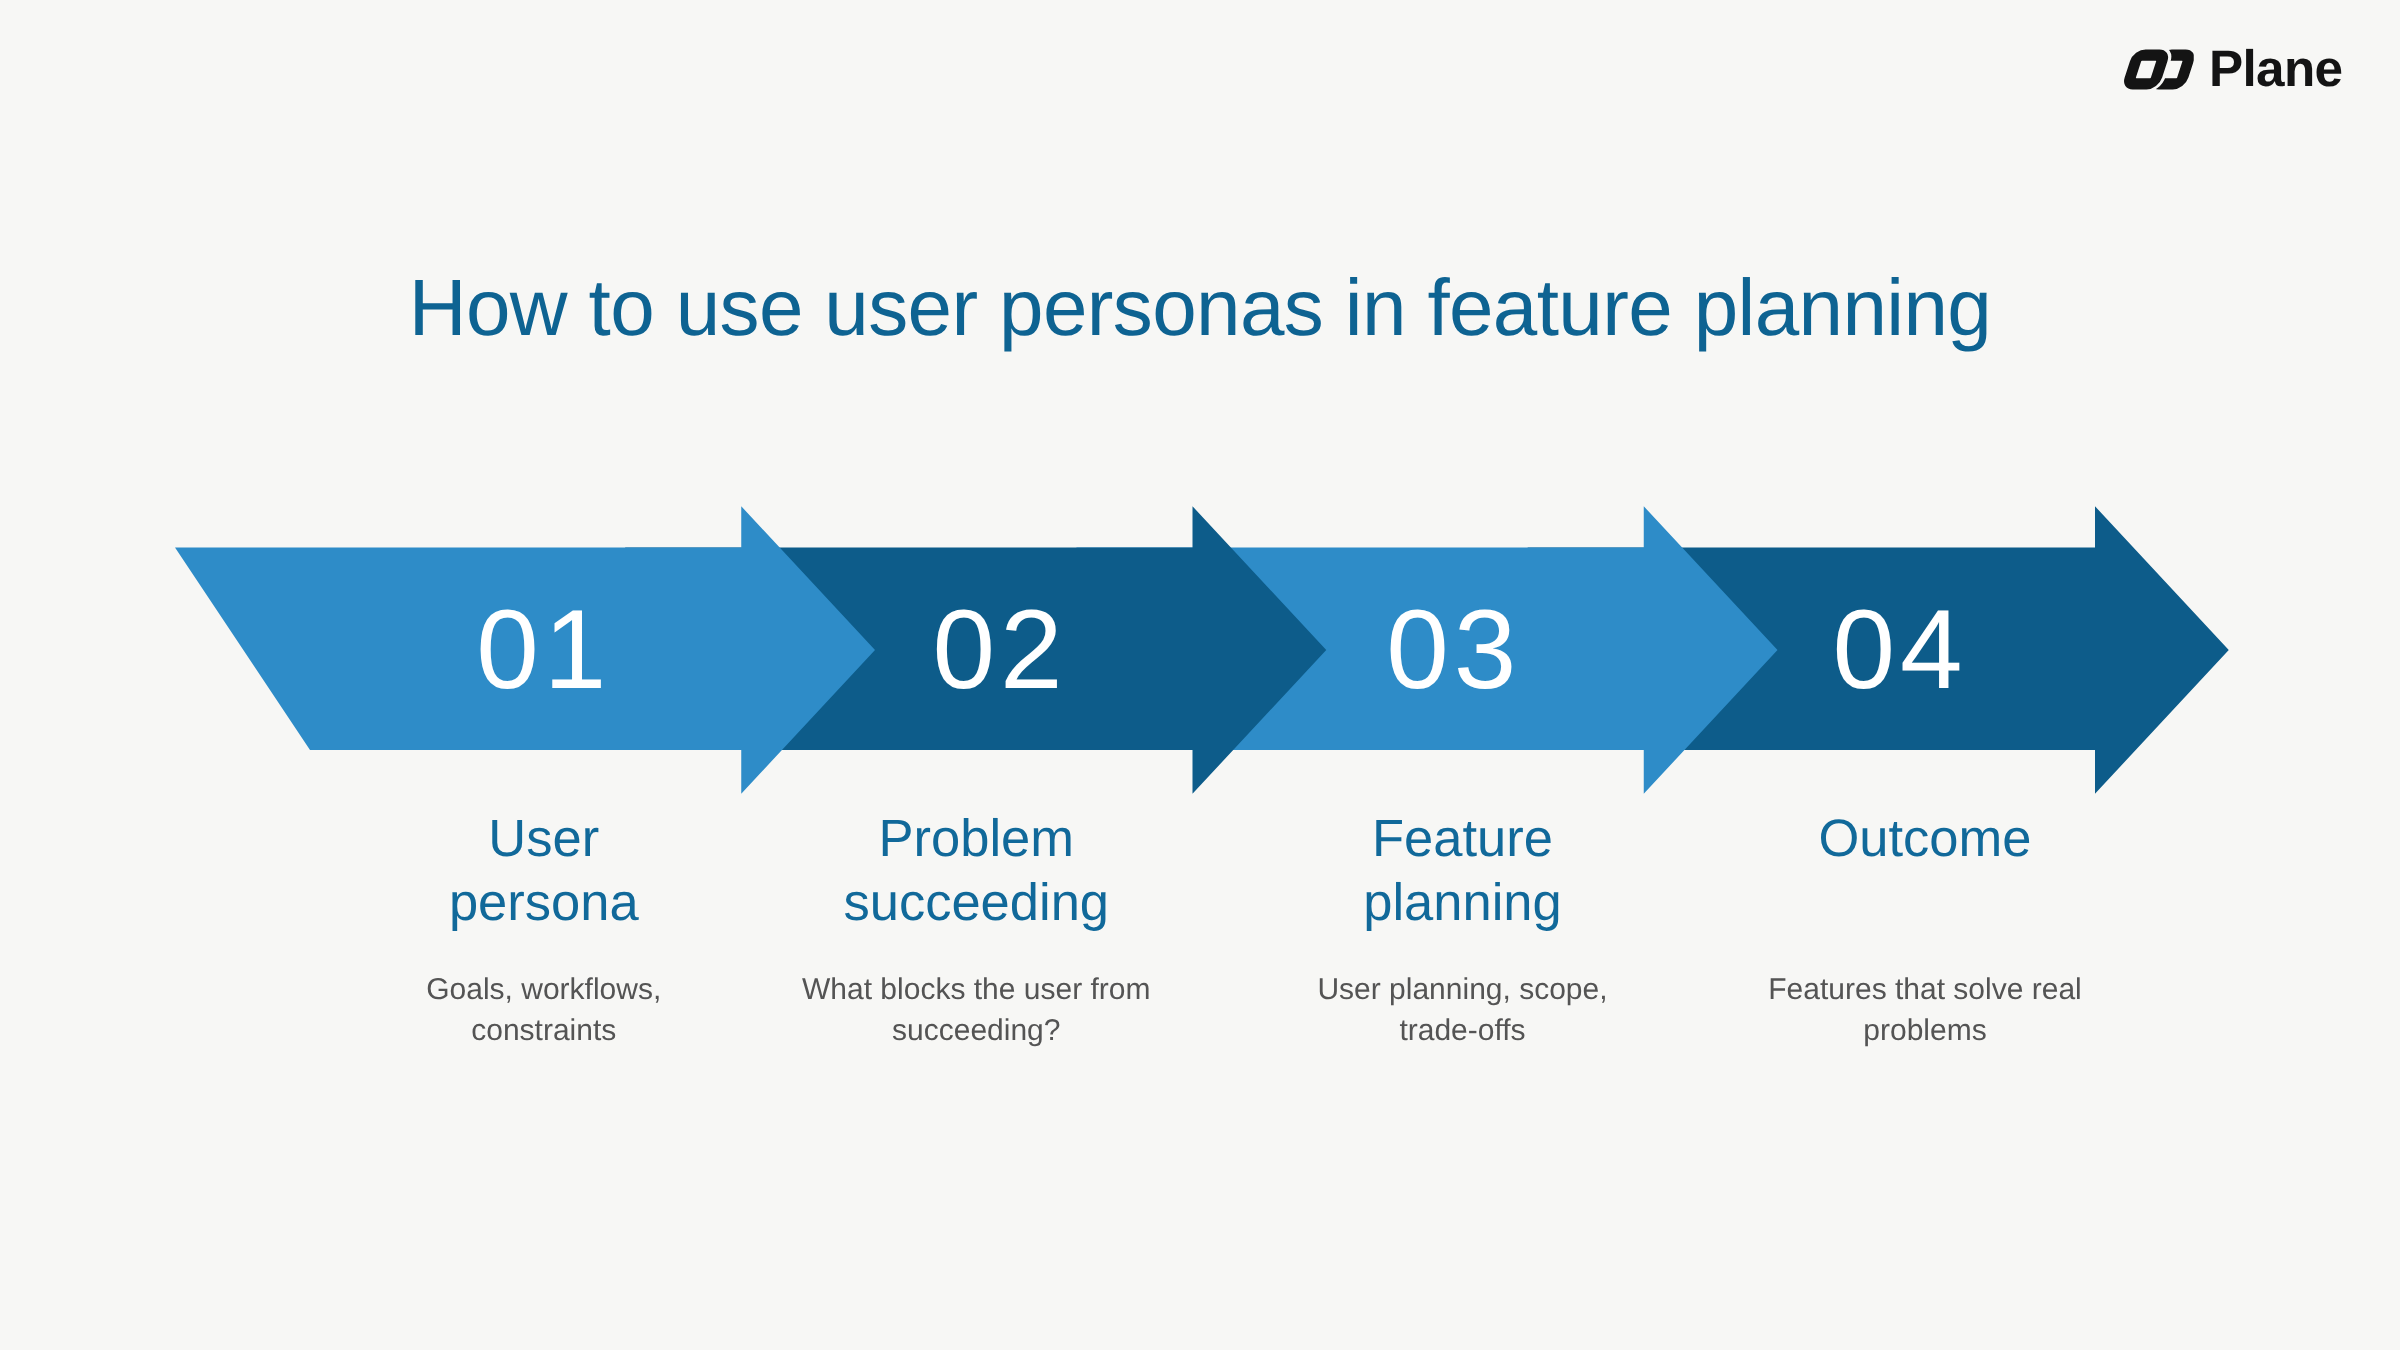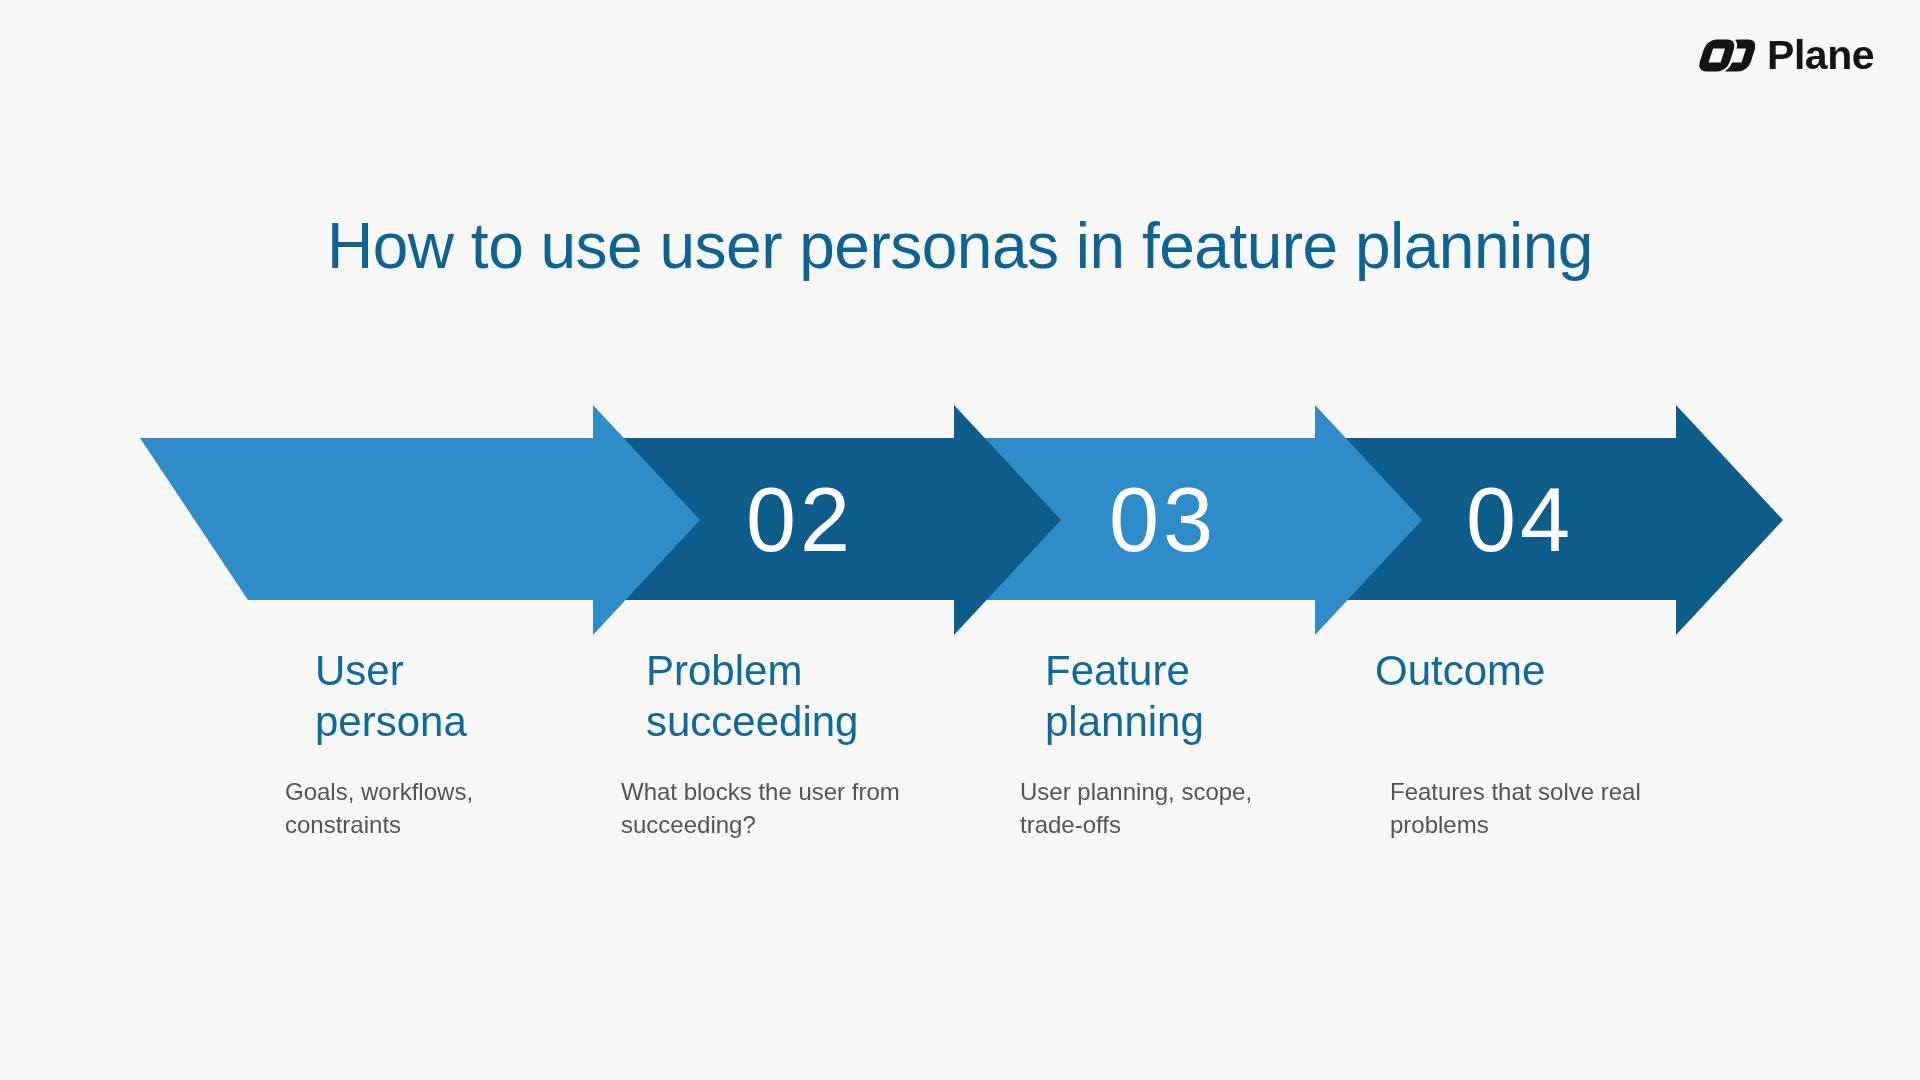--- a/index.html
+++ b/index.html
@@ -48,21 +48,21 @@
     position:absolute;top:455px;width:200px;height:130px;
     display:flex;align-items:center;justify-content:center;
     font-size:90px;font-weight:500;letter-spacing:4px;
     color:var(--number-text);
   }
   .n1{left:335px;} .n2{left:700px;} .n3{left:1063px;text-align:right;} .n4{left:1420px;}
 
   
   .step-col{
     position:absolute;top:645px;width:400px;
-    text-align:left;
+    text-align:center;
   }
   .c1{left:235px;} .c2{left:581px;} .c3{left:970px;} .c4{left:1340px;}
   .step-title{
     height:116px;
     font-size:42px;font-weight:500;line-height:1.22;
     color:var(--heading-text);
     margin:0 auto;
   }
   .c1 .step-title{max-width:240px;}
   .c2 .step-title{max-width:270px;}
@@ -96,20 +96,21 @@
 
   <h1 class="page-title">How to use user personas in feature planning</h1>
 
   <svg class="arrows" width="1920" height="1080" viewBox="0 0 1920 1080" aria-hidden="true">
       <polygon points="1222,438 1676,438 1676,405 1783,520 1676,635 1676,600 1330,600" fill="#0d5c8a"></polygon>
       <polygon points="861,438 1315,438 1315,405 1422,520 1315,635 1315,600 969,600" fill="#2e8cc8"></polygon>
       <polygon points="500,438 954,438 954,405 1061,520 954,635 954,600 608,600" fill="#0d5c8a"></polygon>
       <polygon points="140,438 593,438 593,405 700,520 593,635 593,600 248,600" fill="#2e8cc8"></polygon>
     </svg>
 
+  <div class="step-number n1">01</div>
   <div class="step-number n2">02</div>
   <div class="step-number n3">03</div>
   <div class="step-number n4">04</div>
 
   <div class="step-col c1">
     <div class="step-title">User persona</div>
     <div class="step-desc">Goals, workflows, constraints</div>
   </div>
   <div class="step-col c2">
     <div class="step-title">Problem succeeding</div>

